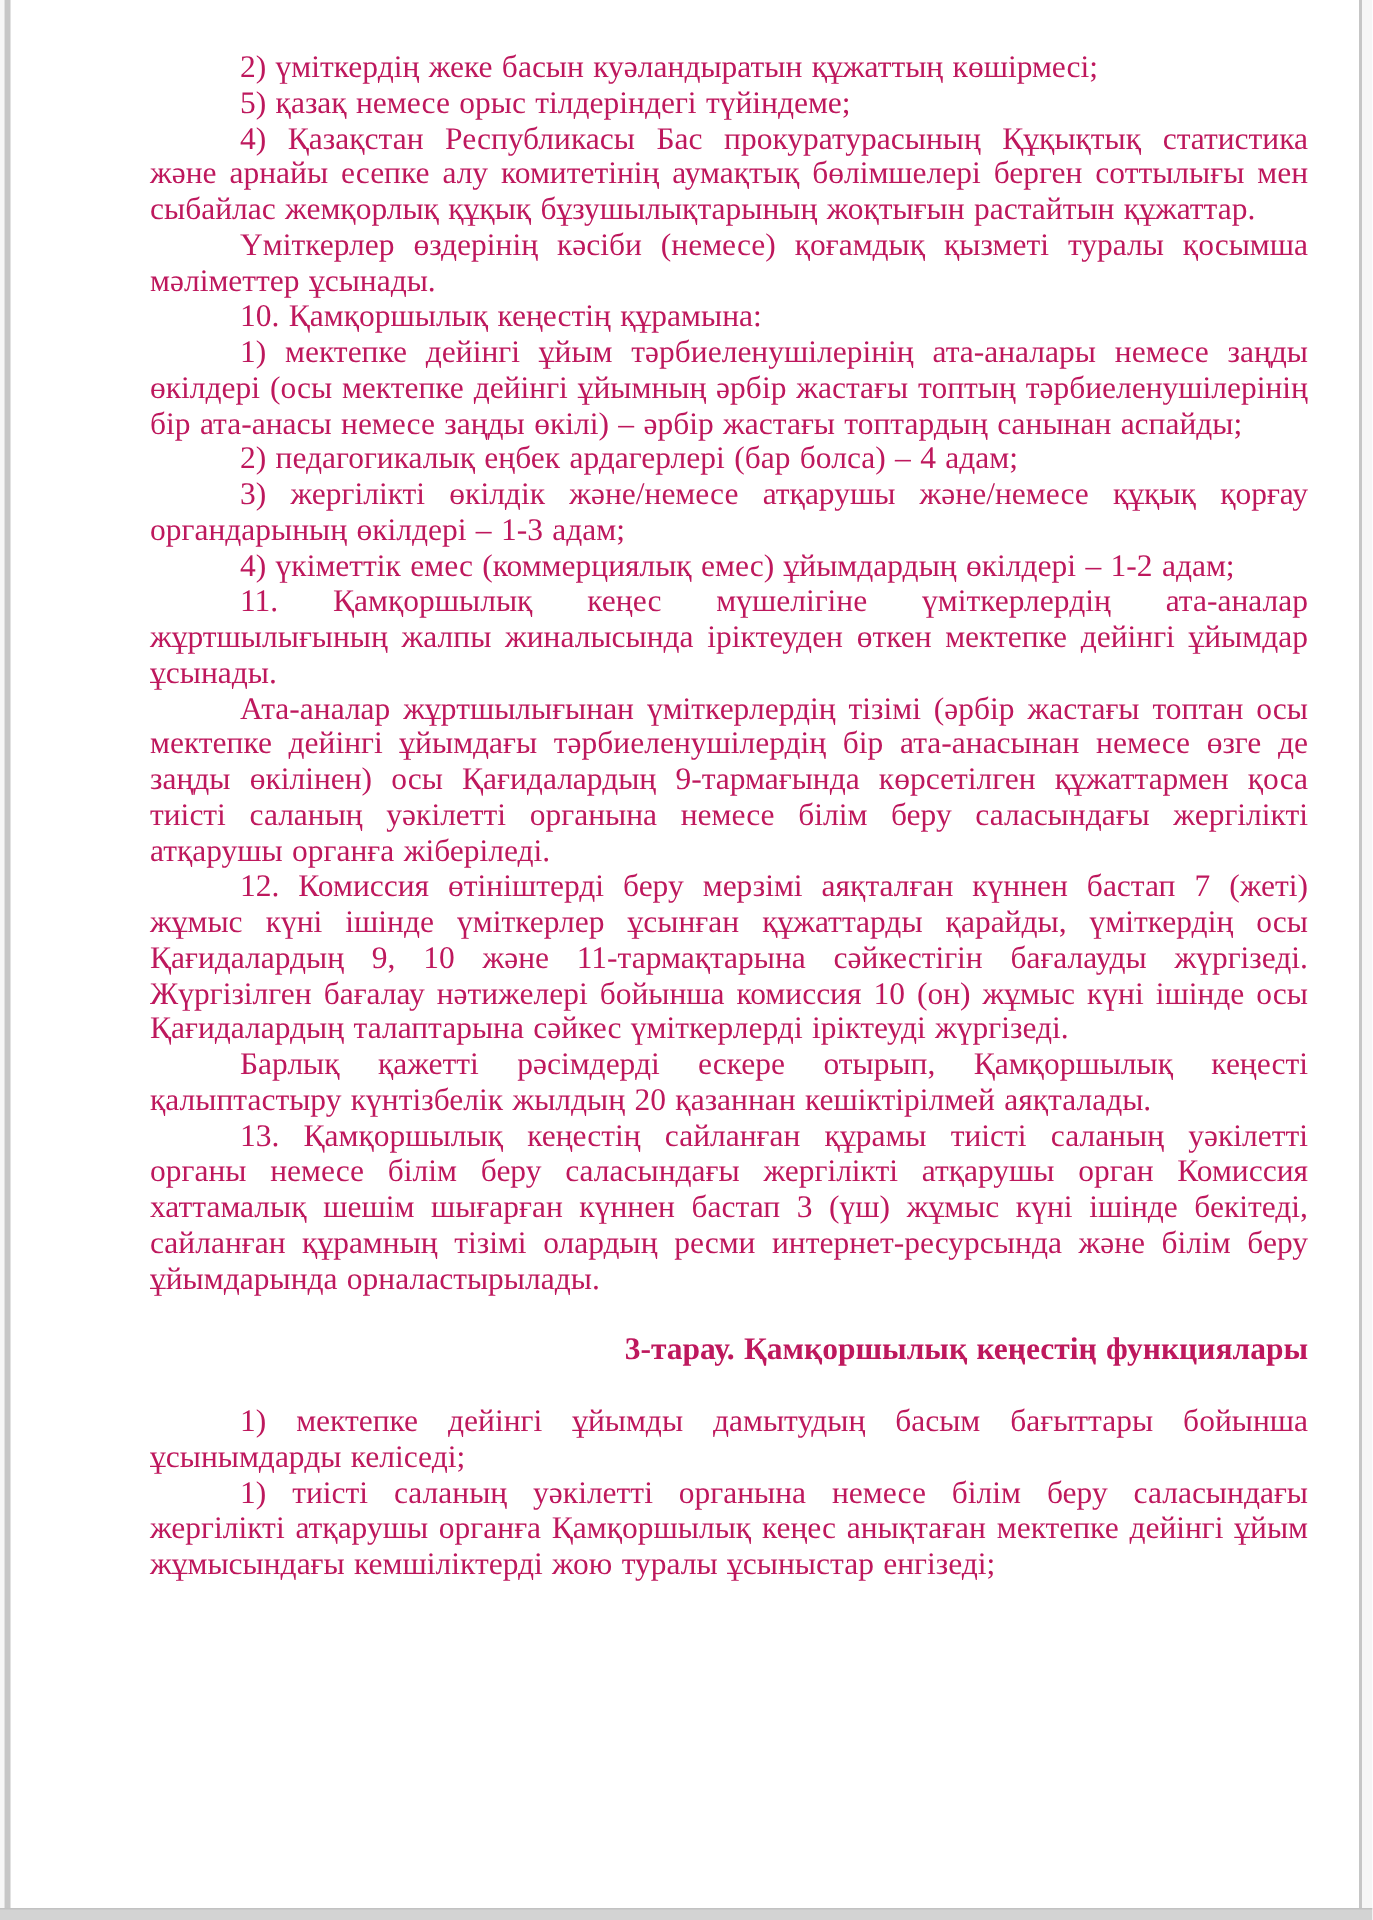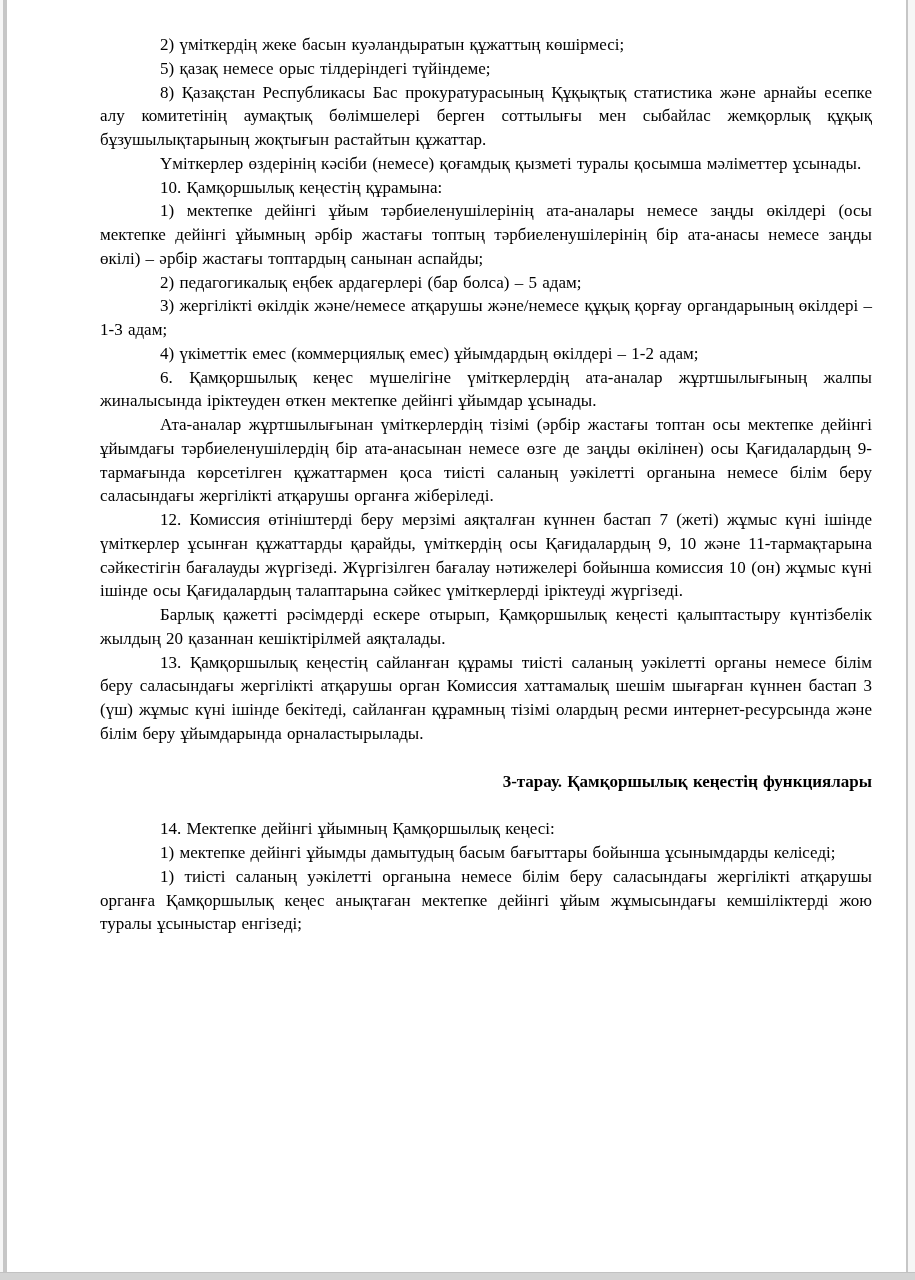--- a/index.html
+++ b/index.html
@@ -33,23 +33,23 @@
     bottom: 0;
     height: 7px;
     background: #d3d3d3;
     border-top: 1px solid #c2c2c2;
   }
   .content {
     position: absolute;
     left: 93px;
     top: 33px;
     width: 772px;
-    color: #000000;
+    color: #be185d;
     font-family: "Liberation Serif", "DejaVu Serif", serif;
-    font-size: 17px;
+    font-size: 21px;
     line-height: 23.75px;
   }
   .content p {
     margin: 0;
     text-align: justify;
     text-indent: 60px;
     word-spacing: 1px;
   }
   .content p.heading {
     font-weight: bold;
@@ -58,32 +58,31 @@
   }
 </style>
 </head>
 <body>
 
 <div class="viewport">
   <div class="page">
     <div class="content" id="para-container">
         <p class="body">2) үміткердің жеке басын куәландыратын құжаттың көшірмесі;</p>
         <p class="body">5) қазақ немесе орыс тілдеріндегі түйіндеме;</p>
-        <p class="body">8) Қазақстан Республикасы Бас прокуратурасының Құқықтық статистика және арнайы есепке алу комитетінің аумақтық бөлімшелері берген соттылығы мен сыбайлас жемқорлық құқық бұзушылықтарының жоқтығын растайтын құжаттар.</p>
+        <p class="body">4) Қазақстан Республикасы Бас прокуратурасының Құқықтық статистика және арнайы есепке алу комитетінің аумақтық бөлімшелері берген соттылығы мен сыбайлас жемқорлық құқық бұзушылықтарының жоқтығын растайтын құжаттар.</p>
         <p class="body">Үміткерлер өздерінің кәсіби (немесе) қоғамдық қызметі туралы қосымша мәліметтер ұсынады.</p>
         <p class="body">10. Қамқоршылық кеңестің құрамына:</p>
         <p class="body">1) мектепке дейінгі ұйым тәрбиеленушілерінің ата-аналары немесе заңды өкілдері (осы мектепке дейінгі ұйымның әрбір жастағы топтың тәрбиеленушілерінің бір ата-анасы немесе заңды өкілі) – әрбір жастағы топтардың санынан аспайды;</p>
-        <p class="body">2) педагогикалық еңбек ардагерлері (бар болса) – 5 адам;</p>
+        <p class="body">2) педагогикалық еңбек ардагерлері (бар болса) – 4 адам;</p>
         <p class="body">3) жергілікті өкілдік және/немесе атқарушы және/немесе құқық қорғау органдарының өкілдері – 1-3 адам;</p>
         <p class="body">4) үкіметтік емес (коммерциялық емес) ұйымдардың өкілдері – 1-2 адам;</p>
-        <p class="body">6. Қамқоршылық кеңес мүшелігіне үміткерлердің ата-аналар жұртшылығының жалпы жиналысында іріктеуден өткен мектепке дейінгі ұйымдар ұсынады.</p>
+        <p class="body">11. Қамқоршылық кеңес мүшелігіне үміткерлердің ата-аналар жұртшылығының жалпы жиналысында іріктеуден өткен мектепке дейінгі ұйымдар ұсынады.</p>
         <p class="body">Ата-аналар жұртшылығынан үміткерлердің тізімі (әрбір жастағы топтан осы мектепке дейінгі ұйымдағы тәрбиеленушілердің бір ата-анасынан немесе өзге де заңды өкілінен) осы Қағидалардың 9-тармағында көрсетілген құжаттармен қоса тиісті саланың уәкілетті органына немесе білім беру саласындағы жергілікті атқарушы органға жіберіледі.</p>
         <p class="body">12. Комиссия өтініштерді беру мерзімі аяқталған күннен бастап 7 (жеті) жұмыс күні ішінде үміткерлер ұсынған құжаттарды қарайды, үміткердің осы Қағидалардың 9, 10 және 11-тармақтарына сәйкестігін бағалауды жүргізеді. Жүргізілген бағалау нәтижелері бойынша комиссия 10 (он) жұмыс күні ішінде осы Қағидалардың талаптарына сәйкес үміткерлерді іріктеуді жүргізеді.</p>
         <p class="body">Барлық қажетті рәсімдерді ескере отырып, Қамқоршылық кеңесті қалыптастыру күнтізбелік жылдың 20 қазаннан кешіктірілмей аяқталады.</p>
         <p class="body">13. Қамқоршылық кеңестің сайланған құрамы тиісті саланың уәкілетті органы немесе білім беру саласындағы жергілікті атқарушы орган Комиссия хаттамалық шешім шығарған күннен бастап 3 (үш) жұмыс күні ішінде бекітеді, сайланған құрамның тізімі олардың ресми интернет-ресурсында және білім беру ұйымдарында орналастырылады.</p>
         <p class="heading">3-тарау. Қамқоршылық кеңестің функциялары</p>
-        <p class="body">14. Мектепке дейінгі ұйымның Қамқоршылық кеңесі:</p>
         <p class="body">1) мектепке дейінгі ұйымды дамытудың басым бағыттары бойынша ұсынымдарды келіседі;</p>
         <p class="body">1) тиісті саланың уәкілетті органына немесе білім беру саласындағы жергілікті атқарушы органға Қамқоршылық кеңес анықтаған мектепке дейінгі ұйым жұмысындағы кемшіліктерді жою туралы ұсыныстар енгізеді;</p>
       </div>
   </div>
   <div class="bottom-bar"></div>
 </div>
 
 </body></html>

